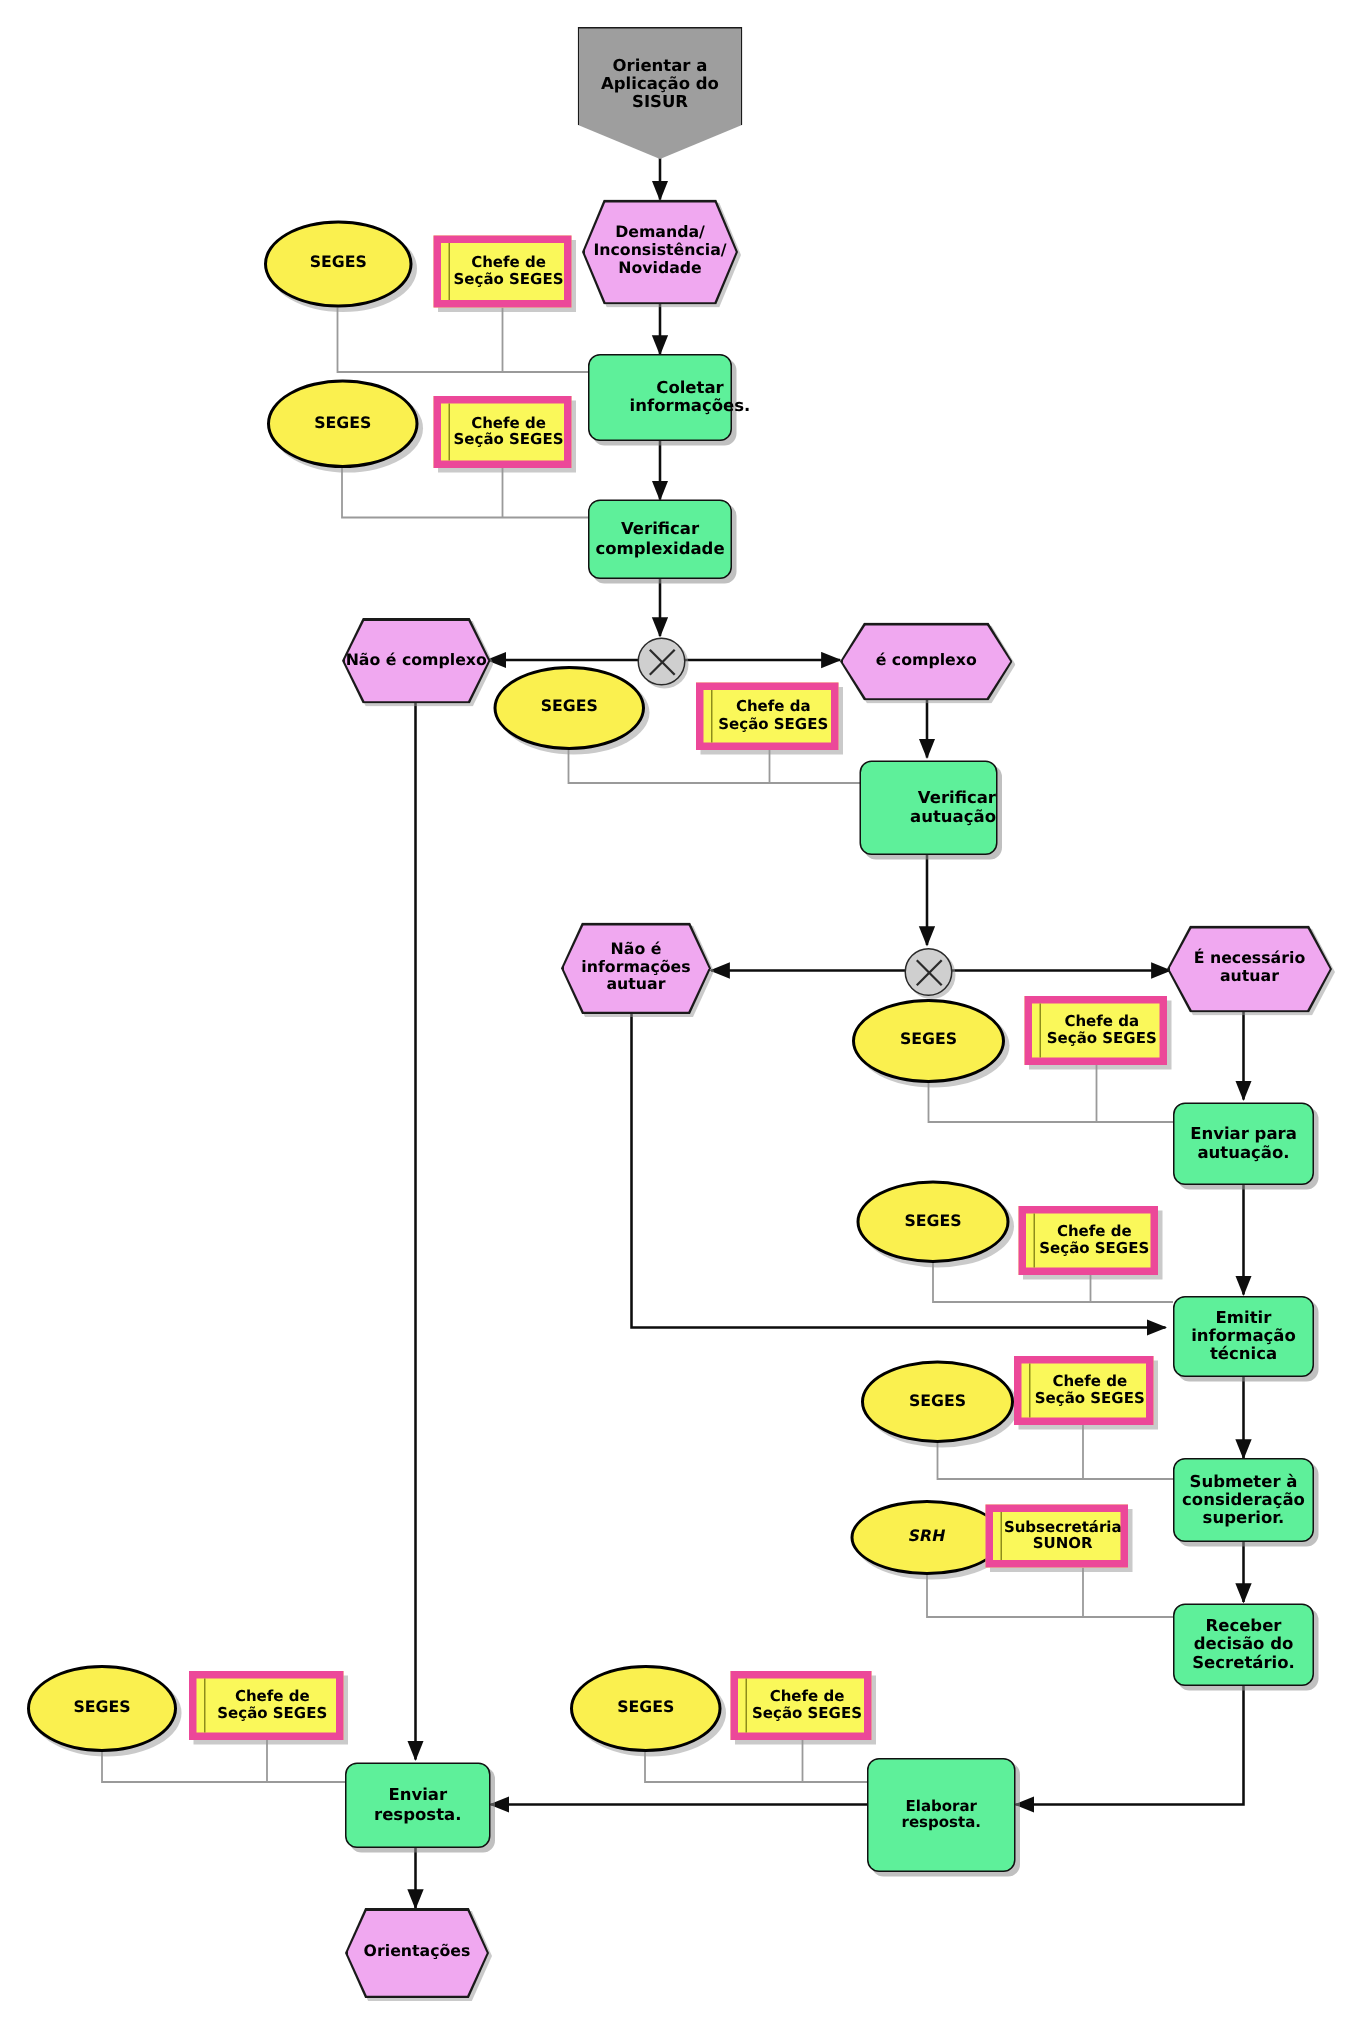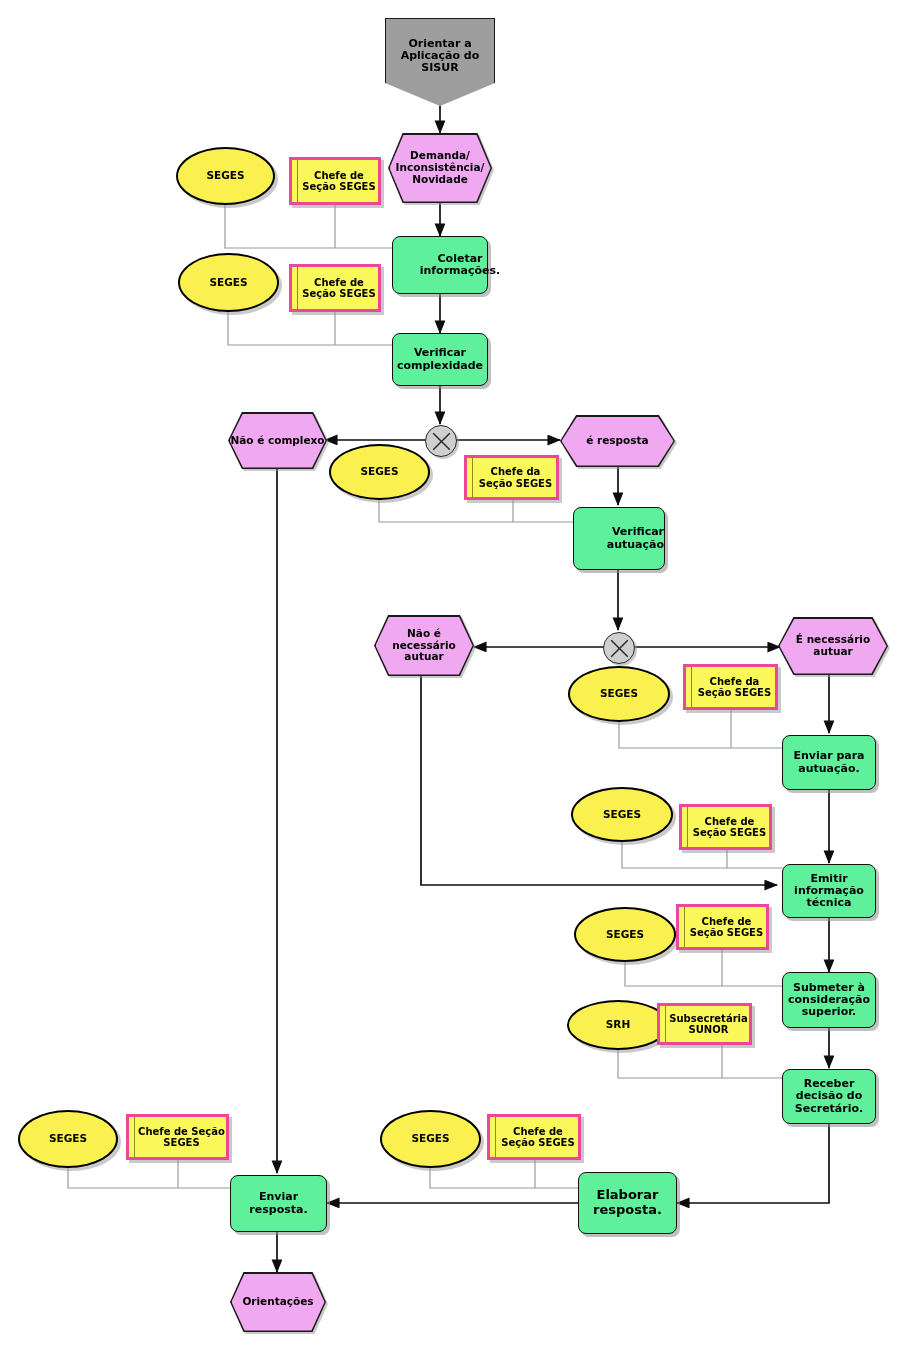--- a/index.html
+++ b/index.html
@@ -100,21 +100,21 @@
   .ellipse {
     background: #faf04f;
     border: 2px solid #000000;
     border-radius: 50%;
     box-shadow: 3px 3px 0px rgba(150,150,150,0.5);
   }
 
   
   .note {
     background: #faf85a;
-    border: 3px solid #ec4899;
+    border: 5px solid #ec4899;
     box-shadow: 3px 3px 0px rgba(150,150,150,0.5);
   }
   .note::before {
     content: "";
     position: absolute;
     left: 5px;
     top: 0;
     bottom: 0;
     width: 1px;
     background: #8d8d1b;
@@ -231,27 +231,27 @@
 
   <div class="hexwrap" style="left:228px;top:412px;width:99px;height:57px;">
     <div class="hex-border"></div>
     <div class="hex-fill"></div>
     <span class="label" style="font-size:10.5px;">Não é complexo</span>
   </div>
 
   <div class="hexwrap" style="left:560px;top:415px;width:115px;height:52px;">
     <div class="hex-border"></div>
     <div class="hex-fill"></div>
-    <span class="label" style="font-size:10.5px;">é resposta</span>
+    <span class="label" style="font-size:10.5px;">é complexo</span>
   </div>
 
   <div class="hexwrap" style="left:374px;top:615px;width:100px;height:61px;">
     <div class="hex-border"></div>
     <div class="hex-fill"></div>
-    <span class="label" style="font-size:10.5px;">Não é necessário autuar</span>
+    <span class="label" style="font-size:10.5px;">Não é informações autuar</span>
   </div>
 
   <div class="hexwrap" style="left:230px;top:1272px;width:96px;height:60px;">
     <div class="hex-border"></div>
     <div class="hex-fill"></div>
     <span class="label" style="font-size:10.5px;">Orientações</span>
   </div>
 
   <div class="hexwrap" style="left:778px;top:617px;width:110px;height:58px;">
     <div class="hex-border"></div>
@@ -294,21 +294,21 @@
   </div>
 
   <div class="node proc" style="left:782px;top:972px;width:94px;height:56px;font-size:11px;">
     <span class="label">Submeter à consideração superior.</span>
   </div>
 
   <div class="node proc" style="left:782px;top:1069px;width:94px;height:55px;font-size:11px;">
     <span class="label">Receber decisão do Secretário.</span>
   </div>
 
-  <div class="node proc" style="left:578px;top:1172px;width:99px;height:62px;font-size:13px;">
+  <div class="node proc" style="left:578px;top:1172px;width:99px;height:76px;font-size:10px;">
     <span class="label">Elaborar resposta.</span>
   </div>
 
   <div class="node proc" style="left:230px;top:1175px;width:97px;height:57px;font-size:11px;">
     <span class="label">Enviar resposta.</span>
   </div>
 
   <div class="node ellipse" style="left:176px;top:147px;width:99px;height:58px;font-size:10.5px;">
     <span class="label">SEGES</span>
   </div>
@@ -326,21 +326,21 @@
   </div>
 
   <div class="node ellipse" style="left:571px;top:787px;width:102px;height:55px;font-size:10.5px;">
     <span class="label">SEGES</span>
   </div>
 
   <div class="node ellipse" style="left:574px;top:907px;width:102px;height:55px;font-size:10.5px;">
     <span class="label">SEGES</span>
   </div>
 
-  <div class="node ellipse" style="left:567px;top:1000px;width:102px;height:50px;font-size:10.5px;">
+  <div class="node ellipse" style="left:567px;top:1000px;width:102px;height:50px;font-size:10.5px;font-style:italic;">
     <span class="label">SRH</span>
   </div>
 
   <div class="node ellipse" style="left:380px;top:1110px;width:101px;height:58px;font-size:10.5px;">
     <span class="label">SEGES</span>
   </div>
 
   <div class="node ellipse" style="left:18px;top:1110px;width:100px;height:58px;font-size:10.5px;">
     <span class="label">SEGES</span>
   </div>

